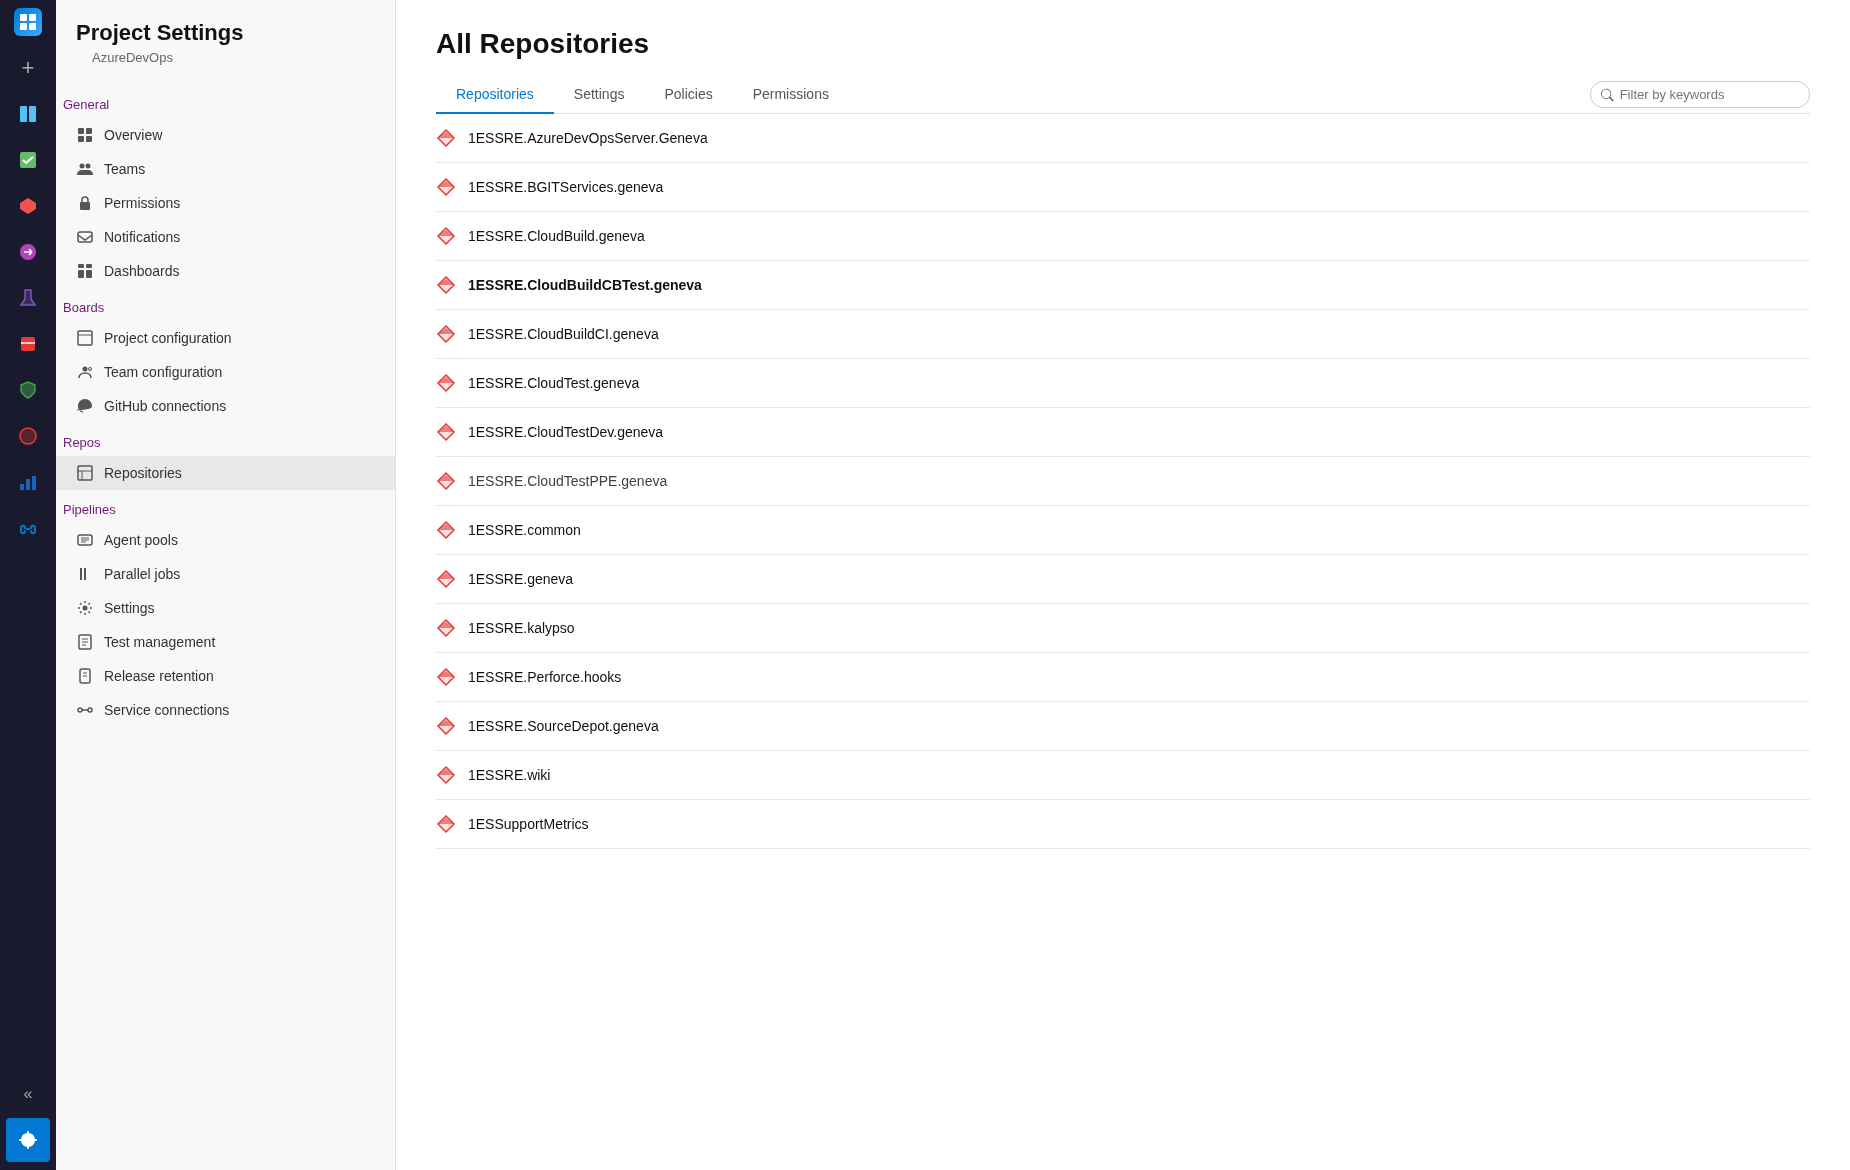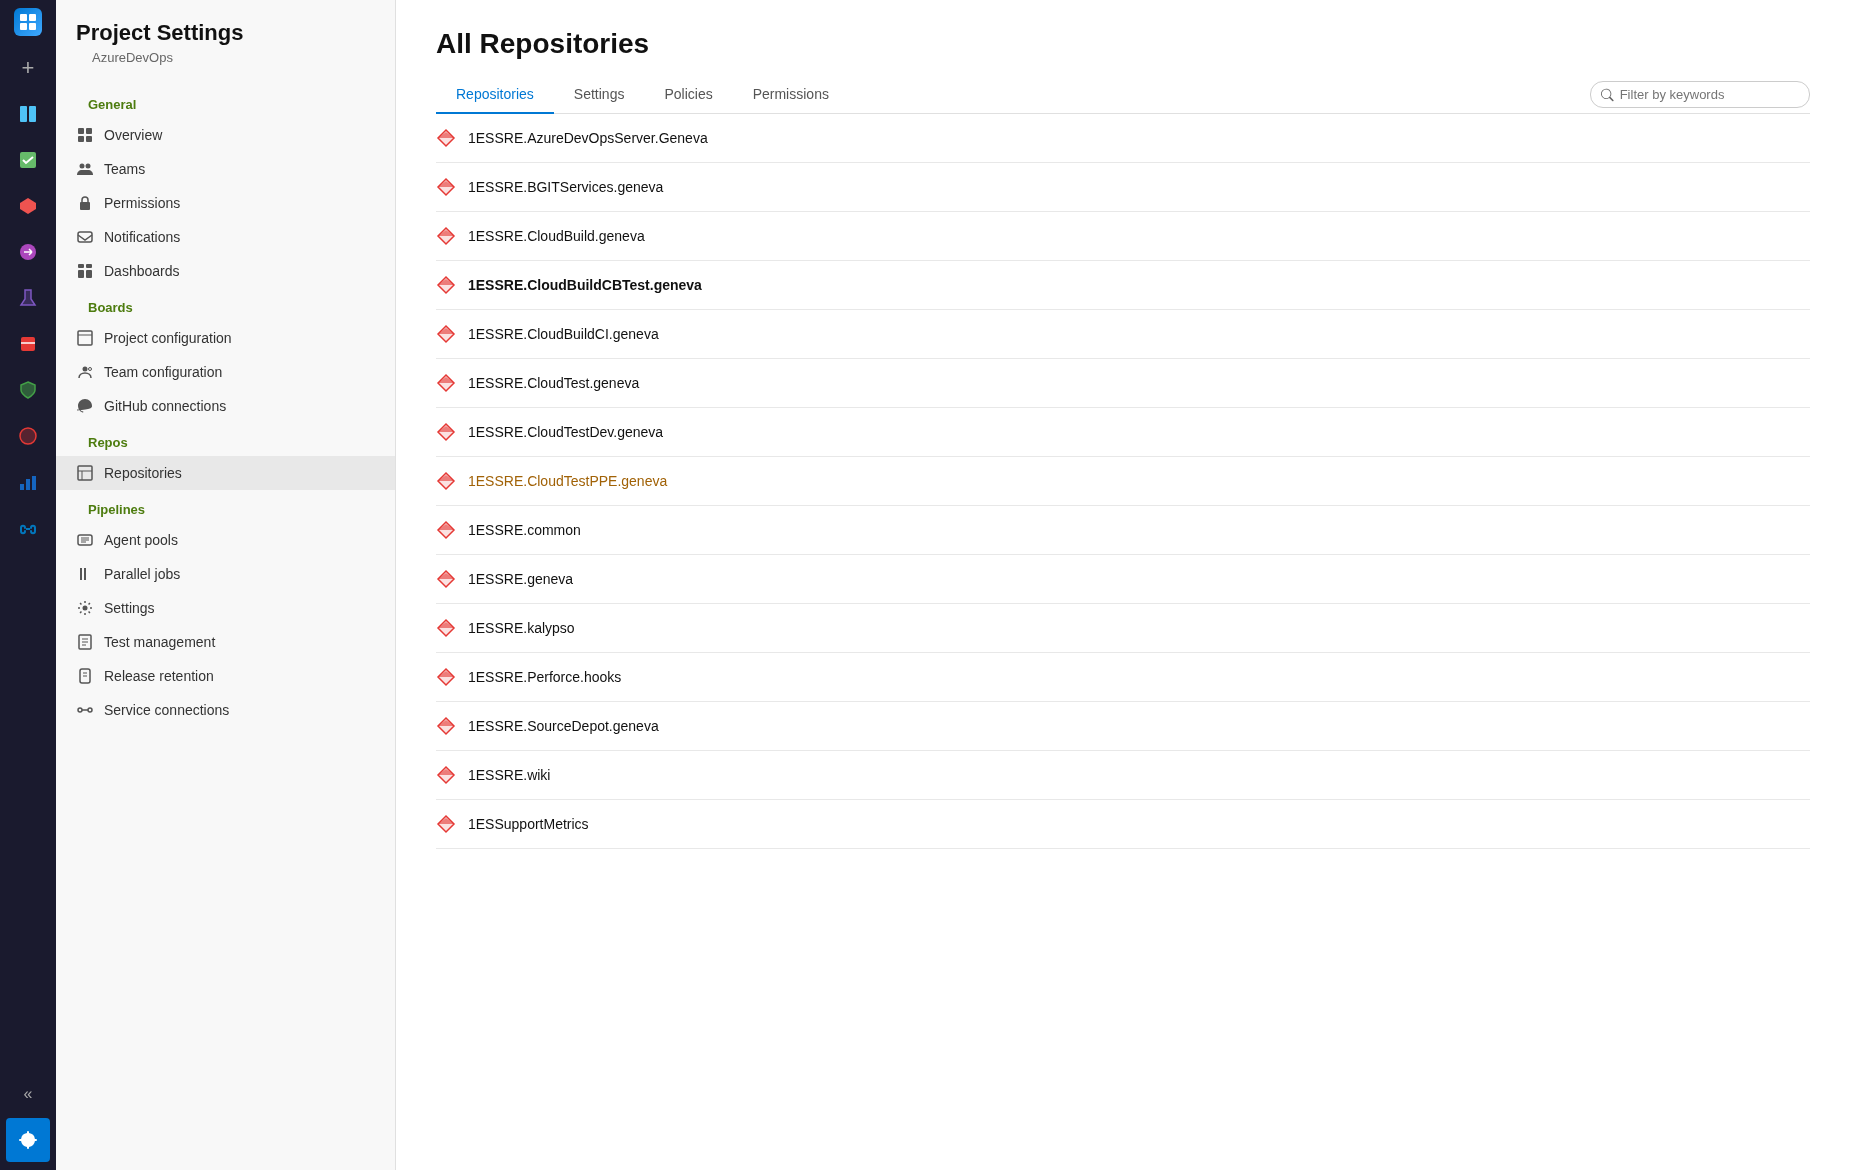--- a/index.html
+++ b/index.html
@@ -37,21 +37,21 @@
       overflow-y: auto;
       padding: 20px 0;
     }
     .sidebar-title {
       font-size: 22px; font-weight: 700; color: #111; padding: 0 20px 4px;
     }
     .sidebar-subtitle {
       font-size: 13px; color: #666; padding: 0 36px 20px;
     }
     .sidebar-section-header {
-      font-size: 13px; font-weight: 700; color: #4d7c0f; padding: 12px 32px 6px;
+      font-size: 13px; font-weight: 400; color: #701a75; padding: 12px 7px 6px;
     }
     .sidebar-item {
       display: flex; align-items: center; gap: 10px;
       padding: 8px 20px; cursor: pointer; color: #333; font-size: 14px;
       border-radius: 0; position: relative;
     }
     .sidebar-item.active { background: #e8e8e8; font-weight: 500; }
     .sidebar-item .item-icon { width: 18px; height: 18px; display: flex; align-items: center; justify-content: center; flex-shrink: 0; color: #555; }
     .sidebar-item .item-icon svg { width: 16px; height: 16px; fill: currentColor; }
 
@@ -443,21 +443,21 @@
         <path d="M2 10 L10 4 L18 10" fill="#e53935" opacity="0.6"></path>
       </svg>
       <span style="font-size:14px;color:#111;">1ESSRE.CloudTestDev.geneva</span>
     </div>
       <div class="repo-item">
       <svg class="diamond-icon" viewBox="0 0 20 20">
         <path d="M10 2 L18 10 L10 18 L2 10 Z" fill="#e53935" opacity="0.15"></path>
         <path d="M10 2 L18 10 L10 18 L2 10 Z" fill="none" stroke="#e53935" stroke-width="1.5"></path>
         <path d="M2 10 L10 4 L18 10" fill="#e53935" opacity="0.6"></path>
       </svg>
-      <span style="font-size:14px;color:#a16207;text-align:right;">1ESSRE.CloudTestPPE.geneva</span>
+      <span style="font-size:14px;color:#404040;text-align:right;">1ESSRE.CloudTestPPE.geneva</span>
     </div>
       <div class="repo-item">
       <svg class="diamond-icon" viewBox="0 0 20 20">
         <path d="M10 2 L18 10 L10 18 L2 10 Z" fill="#e53935" opacity="0.15"></path>
         <path d="M10 2 L18 10 L10 18 L2 10 Z" fill="none" stroke="#e53935" stroke-width="1.5"></path>
         <path d="M2 10 L10 4 L18 10" fill="#e53935" opacity="0.6"></path>
       </svg>
       <span style="font-size:14px;color:#111;">1ESSRE.common</span>
     </div>
       <div class="repo-item">

